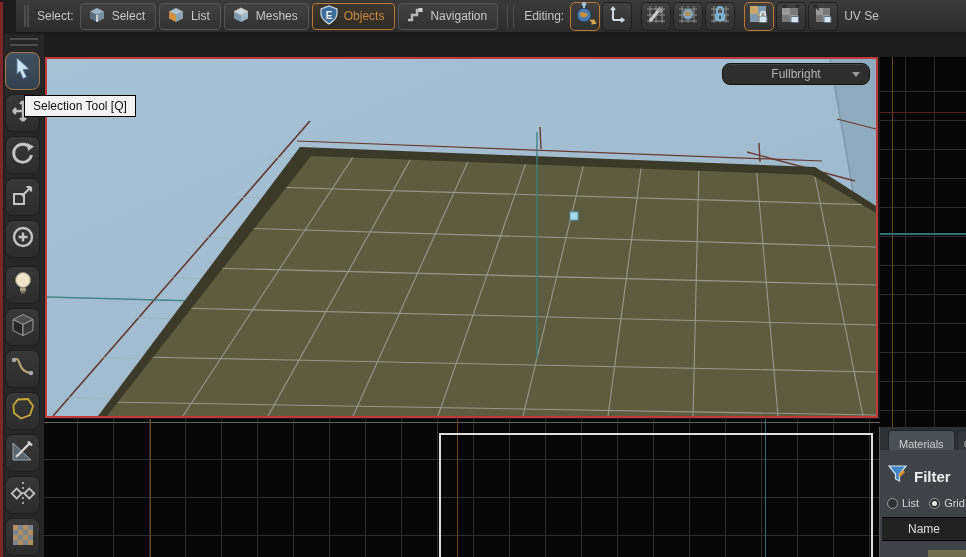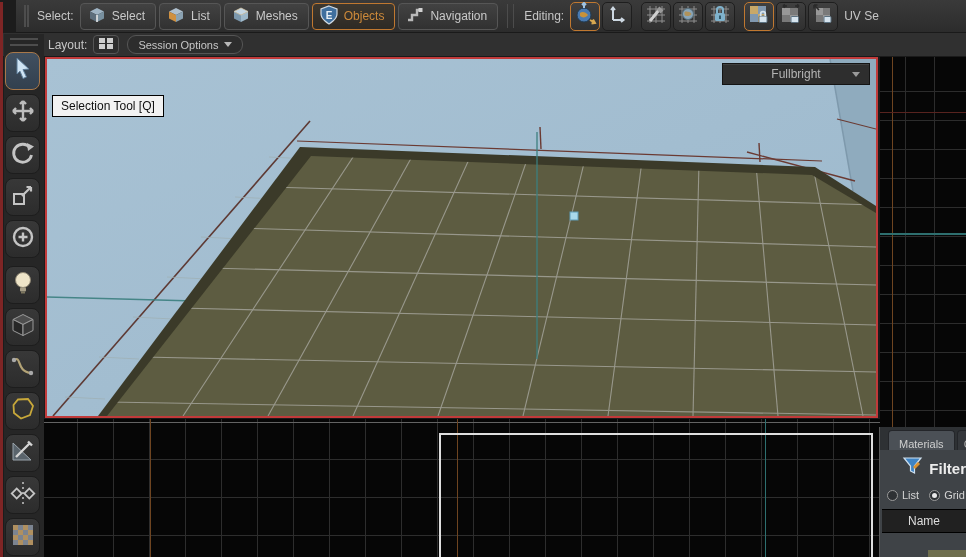--- a/index.html
+++ b/index.html
@@ -40,28 +40,28 @@
   .sb-grip { margin:4px auto 6px auto; width:28px; height:8px;
     border-top:2px solid #4d4d4d; border-bottom:2px solid #4d4d4d; }
   .tool { width:35px; height:38px; margin:0 0 4px 1px; background:linear-gradient(#383838,#2c2c2c);
     border:1px solid #1d1d1d; border-radius:8px; display:flex; align-items:center; justify-content:center; cursor:pointer;}
   .tool.active { background:linear-gradient(#415060,#32404e); border:1px solid #a8784a; }
   .tool-sep { height:4px; }
 
   
   #vp3d { left:45px; top:57px; width:833px; height:361px; border:2px solid #c13a3a; background:#a4bfd2; z-index:2;}
   #vp3d svg { display:block; }
-  .mode-dd { position:absolute; height:22px; background:#2e2e2e; border:1px solid #141414; border-radius:0;
+  .mode-dd { position:absolute; height:22px; background:#2e2e2e; border:1px solid #141414; border-radius:8px;
     box-shadow:inset 0 1px 0 rgba(255,255,255,.09); display:flex; align-items:center; justify-content:center;
     color:#b4b4b4; font-size:12px; cursor:pointer; z-index:7;}
   .mode-dd .tri-down { position:absolute; right:9px; top:8px; border-top-color:#9a9a9a; }
 
   
   #tooltip { left:24px; top:95px; height:22px; padding:3px 8px; background:#f2f2f2; border:1px solid #000;
-    color:#111; font-size:12px; z-index:9; white-space:nowrap;margin-left:28px;}
+    color:#111; font-size:12px; z-index:9; white-space:nowrap;}
 
   
   #vpfront { left:43px; top:419px; width:837px; height:138px; background:#060606; overflow:hidden; z-index:2;
     background-image:
       repeating-linear-gradient(to right, transparent 0 35px, #2d2d2d 35px 36px),
       repeating-linear-gradient(to bottom, transparent 0 37px, #2d2d2d 37px 38px);
     background-position:-1px 3px; }
   .vline { position:absolute; top:0; width:1px; height:138px; }
   .hline { position:absolute; left:0; width:837px; height:1px; }
   #front-sel { position:absolute; left:396px; top:14px; width:434px; height:126px;
@@ -76,21 +76,21 @@
   .rv-line { position:absolute; }
 
   
   #matpanel { left:879px; top:427px; width:87px; height:130px; background:#3f4347;
     border-left:1px solid #5a5a5a; z-index:3; overflow:hidden;}
   #mat-tabs { display:flex; height:23px; background:#2e3134; align-items:flex-end; padding-left:8px; gap:2px;}
   .mtab { height:20px; padding:0 10px; font-size:11px; color:#cfcfcf; background:#4b5056;
     border:1px solid #24262a; border-bottom:none; border-radius:4px 4px 0 0;
     display:flex; align-items:flex-end; cursor:pointer;}
   .mtab.ghost { background:#34373b; color:#aaa; padding:0 6px; }
-  #filter-row { display:flex; align-items:center; gap:6px; padding:6px 0 0 7px;justify-content:flex-end; }
+  #filter-row { display:flex; align-items:center; gap:6px; padding:14px 0 0 7px; }
   #filter-row .txt { color:#ececec; font-size:15px; font-weight:bold; }
   #radio-row { display:flex; align-items:flex-start; gap:10px; padding:9px 0 0 7px; color:#d4d4d4; font-size:11px;}
   .radio { width:11px; height:11px; border-radius:50%; border:1px solid #9a9a9a; background:#2e3134;
     display:inline-block; position:relative; margin-right:4px; vertical-align:-2px; cursor:pointer;}
   .radio.checked::after { content:""; position:absolute; left:2px; top:2px; width:5px; height:5px;
     border-radius:50%; background:#e8e8e8; }
   #name-hdr { margin-top:8px; margin-left:2px; height:24px; background:#212121; border-top:1px solid #000;
     border-bottom:1px solid #000; color:#dedede; font-size:12px; font-weight:normal;
     display:flex; align-items:center; justify-content:center; cursor:pointer;}
   #thumb { position:absolute; left:48px; bottom:0; width:38px; height:7px; background:#6e6e4e; }
@@ -227,36 +227,20 @@
               <rect x="12" y="13" width="7" height="7" fill="#b0b0b0"></rect>
             </g>
             <path d="M3 3 L8 8 M3 3 L3 6.5 M3 3 L6.5 3" stroke="#2a2a2a" stroke-width="1.6" fill="none"></path>
             <rect x="13" y="14.5" width="7" height="6" rx="1" fill="#d6e4ee" stroke="#5b7181"></rect>
           </svg></span>
       </div>
 
     <span class="tb-label">UV Se</span>
   </div>
 
-  <div class="abs" id="toolbar2">
-    <div style="width:44px;"></div>
-    <span class="tb-label">Layout:</span>
-    <div class="layout-btn">
-      <span><svg width="16" height="13" viewBox="0 0 16 13">
-            <rect x="1" y="1" width="6" height="5" fill="#cfcfcf"></rect>
-            <rect x="9" y="1" width="6" height="5" fill="#cfcfcf"></rect>
-            <rect x="1" y="7" width="6" height="5" fill="#cfcfcf"></rect>
-            <rect x="9" y="7" width="6" height="5" fill="#cfcfcf"></rect>
-          </svg></span>
-    </div>
-    <div class="pill">
-      <span>Session Options</span>
-      <span class="tri-down"></span>
-    </div>
-  </div>
 
   <div class="abs" id="redstripe"></div>
   <div class="abs" id="sidebar">
     <div class="sb-grip"></div>
 
     <div class="tool active">
         <span><svg width="24" height="26" viewBox="0 0 24 26">
             <path d="M6 2 L18 13 L12 13.6 L15.5 21 L12 22.5 L9 15.2 L6 18 Z" fill="#cfe4f4" stroke="#5d7d99" stroke-width="1"></path>
           </svg></span>
       </div>

